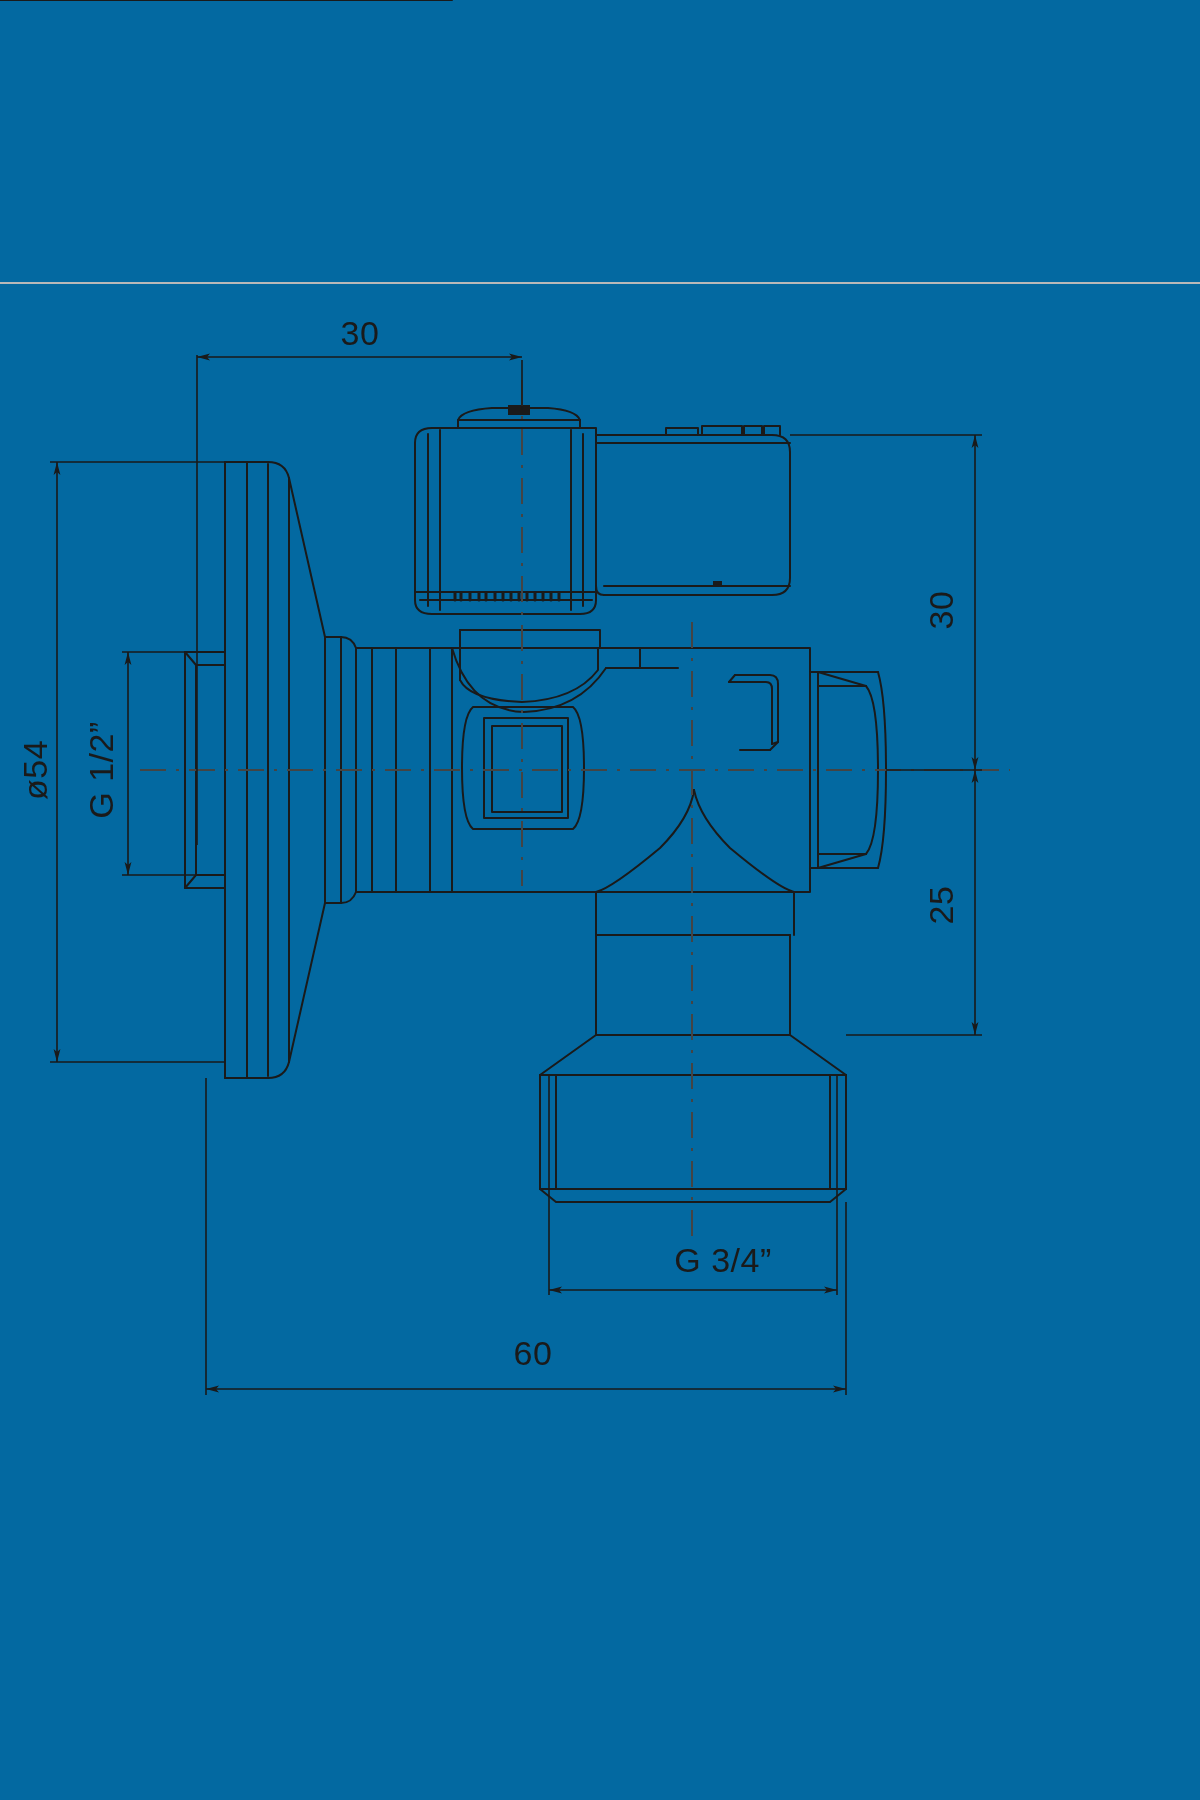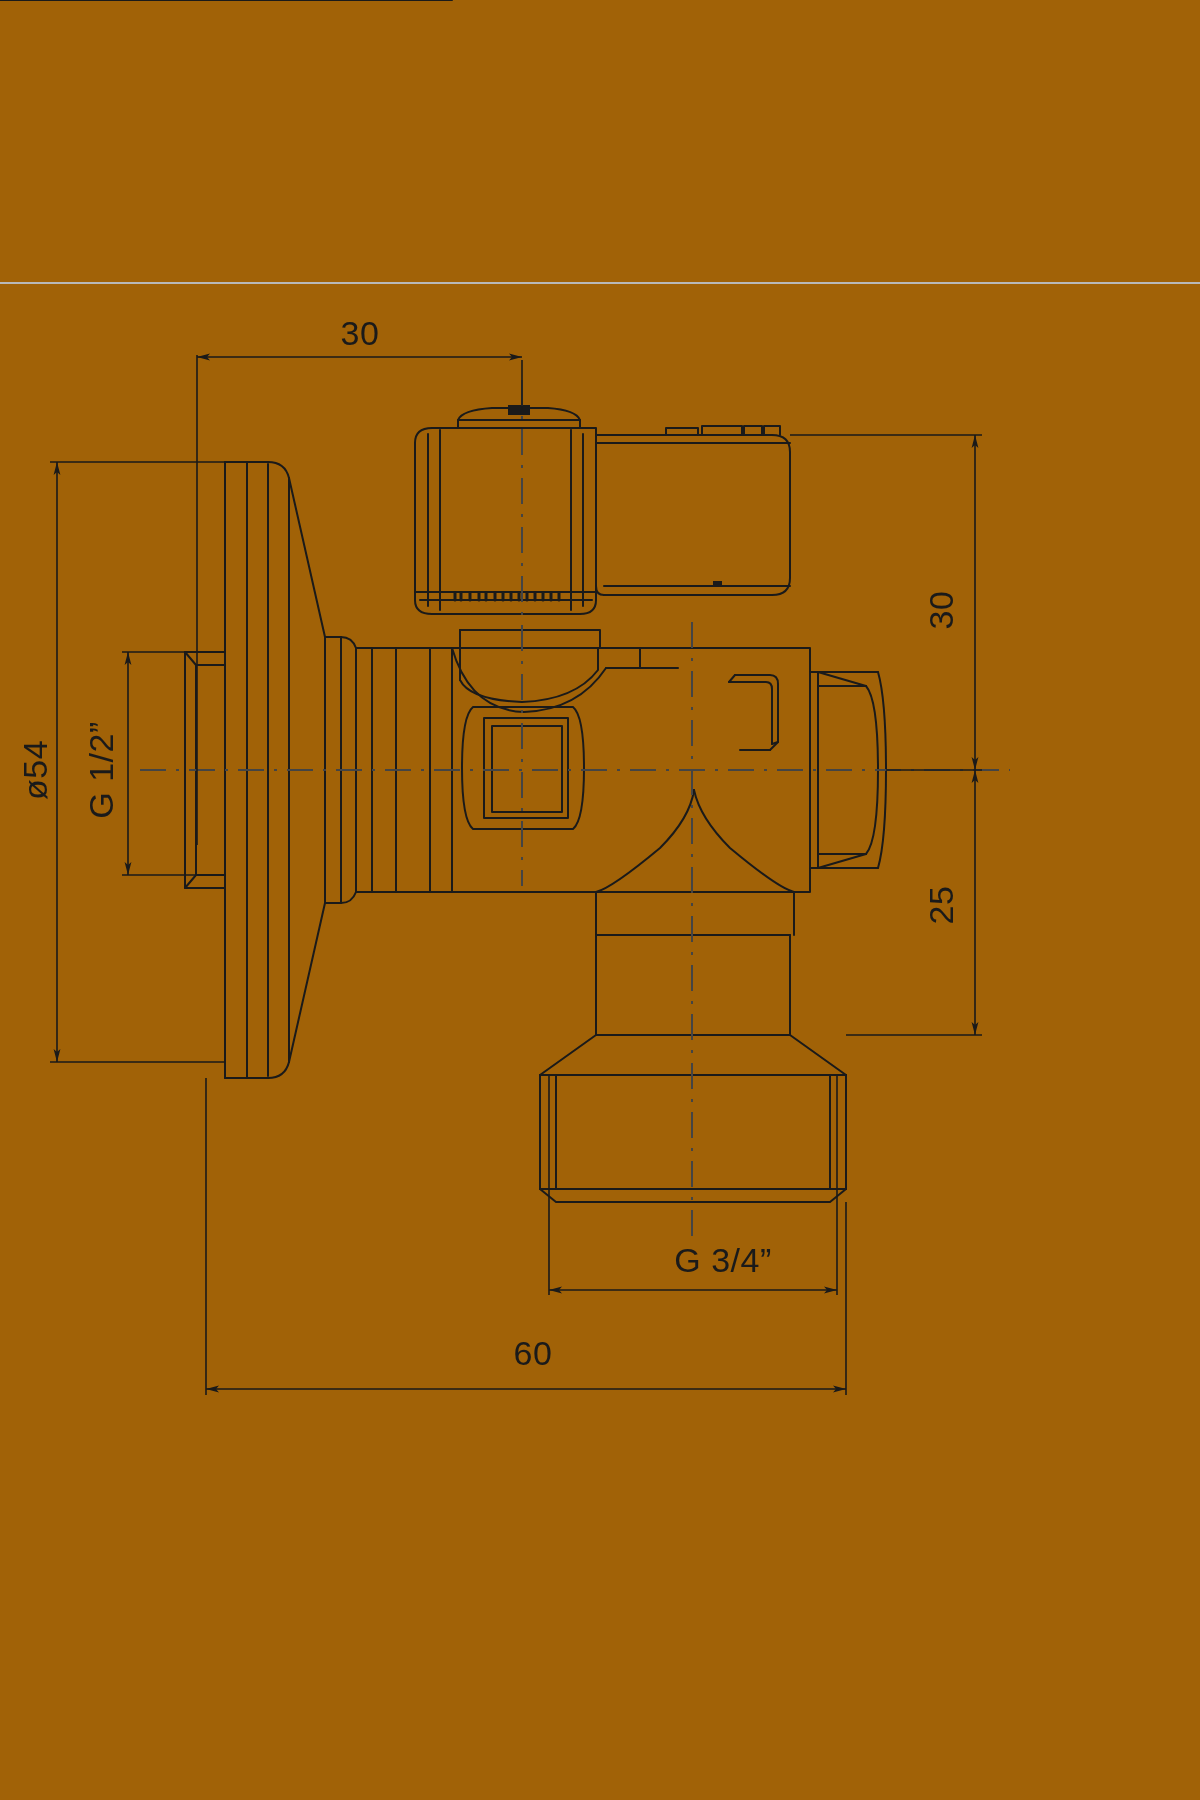--- a/index.html
+++ b/index.html
@@ -1,17 +1,17 @@
 <!DOCTYPE html>
 <html><head>
 <meta charset="utf-8">
 <style>
   html,body{margin:0;padding:0;background:#ffffff;}
   body{width:1200px;height:1800px;position:relative;font-family:"Liberation Sans",sans-serif;overflow:hidden;}
-  #sheet{position:absolute;left:0;top:0;width:1200px;height:1800px;background:#a16207;}
+  #sheet{position:absolute;left:0;top:0;width:1200px;height:1800px;background:#0369a1;}
   svg#drawing{position:absolute;left:0;top:0;width:1200px;height:1800px;display:block;}
   .dimtext{font-family:"Liberation Sans",sans-serif;font-size:34px;fill:#1a1a1a;letter-spacing:0.5px;}
 </style>
 </head>
 <body>
 
 <div id="sheet">
 
 <svg id="drawing" viewBox="0 0 1200 1800">
   <defs>

